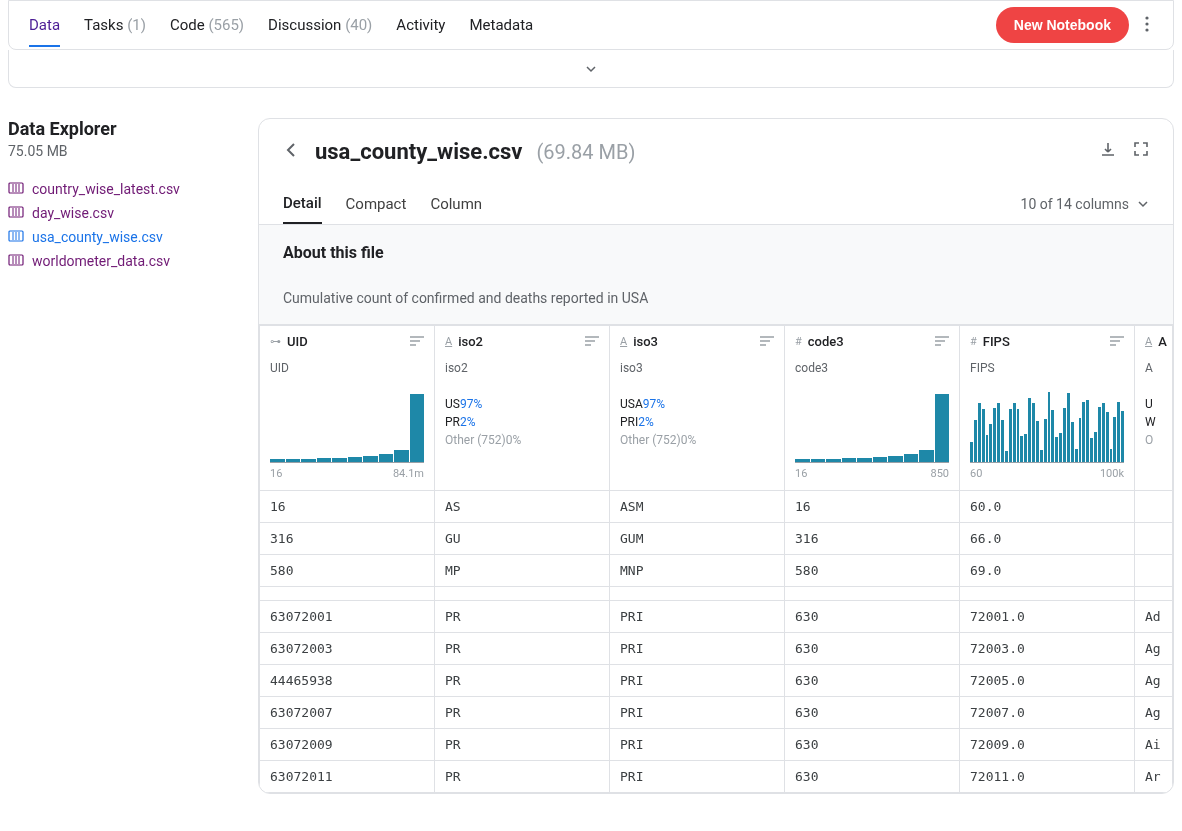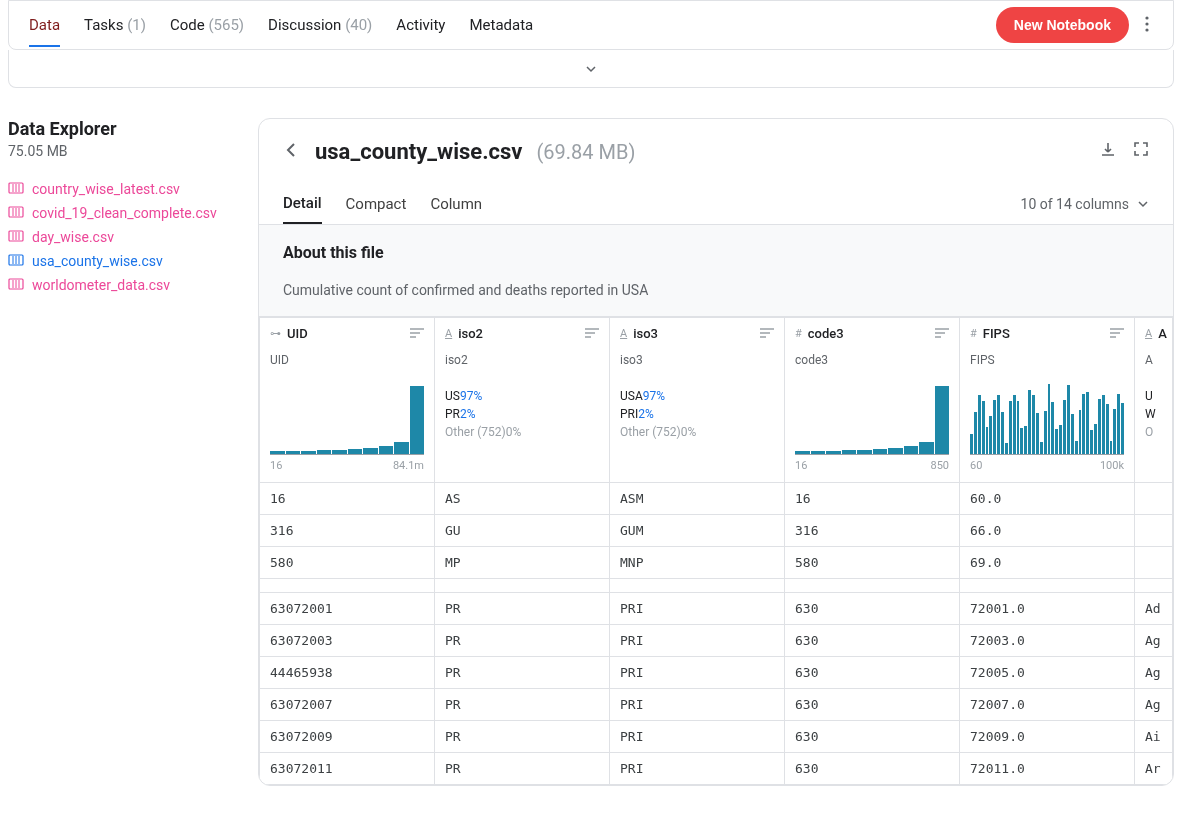--- a/index.html
+++ b/index.html
@@ -1,47 +1,47 @@
 <!DOCTYPE html>
 <html><head>
 <meta charset="utf-8">
 <style>
 * { margin: 0; padding: 0; box-sizing: border-box; }
 body { font-family: -apple-system, BlinkMacSystemFont, "Segoe UI", Roboto, sans-serif; font-size: 14px; color: #202124; background: #fff; }
 .topbar { display: flex; align-items: center; border: 1px solid #dfe1e5; border-radius: 0 0 8px 8px; margin: 0 8px; height: 50px; padding: 0 20px; }
 .tabs { display: flex; gap: 24px; flex: 1; }
 .tab { cursor: pointer; font-size: 15px; color: #202124; padding: 12px 0; position: relative; }
-.tab.active { color: #7f1d1d; }
+.tab.active { color: #4c1d95; }
 .tab.active::after { content: ""; position: absolute; left: 0; right: 0; bottom: -1px; height: 2px; background: #1a73e8; }
 .tab .count { color: #9aa0a6; }
 .topbar-actions { display: flex; align-items: center; gap: 12px; }
 .btn-outline { border: 1px solid #dadce0; background: #fff; border-radius: 20px; padding: 8px 18px; font-size: 14px; font-weight: 600; cursor: pointer; }
 .btn-primary { border: none; background: #ef4444; color: #fff; border-radius: 20px; padding: 10px 18px; font-size: 14px; font-weight: 600; cursor: pointer; }
 .kebab { cursor: pointer; padding: 4px; }
 .collapse-bar { border: 1px solid #dfe1e5; border-top: none; border-radius: 0 0 8px 8px; margin: 0 8px; height: 38px; display: flex; align-items: center; justify-content: center; color: #5f6368; cursor: pointer; }
 .layout { display: flex; margin-top: 30px; padding: 0 8px; gap: 20px; }
 .sidebar { width: 230px; flex-shrink: 0; }
 .sidebar h2 { font-size: 18px; font-weight: 700; margin-bottom: 4px; }
 .sidebar .size { color: #5f6368; font-size: 14px; margin-bottom: 18px; }
 .file-list { list-style: none; }
-.file-item { display: flex; align-items: center; gap: 8px; padding: 4px 0; cursor: pointer; font-size: 14px; color: #ec4899; }
+.file-item { display: flex; align-items: center; gap: 8px; padding: 4px 0; cursor: pointer; font-size: 14px; color: #701a75; }
 .file-item.active { color: #1a73e8; }
 .file-icon { width: 16px; height: 12px; flex-shrink: 0; }
 .main { flex: 1; border: 1px solid #dfe1e5; border-radius: 12px; overflow: hidden; min-width: 0; }
 .file-header { display: flex; align-items: center; padding: 20px 24px; gap: 14px; }
 .file-title { font-size: 22px; font-weight: 700; }
 .file-size { font-size: 20px; color: #9aa0a6; }
 .file-header-actions { margin-left: auto; display: flex; gap: 16px; }
 .icon-btn { cursor: pointer; color: #5f6368; }
 .view-tabs { display: flex; align-items: center; padding: 0 24px; border-bottom: 1px solid #dfe1e5; }
 .view-tab { padding: 10px 0; margin-right: 24px; cursor: pointer; color: #404040; font-size: 15px; }
 .view-tab.active { color: #202124; font-weight: 500; border-bottom: 2px solid #202124; }
 .col-info { margin-left: auto; display: flex; align-items: center; gap: 8px; color: #5f6368; cursor: pointer; font-size: 14px; }
 .about { background: #f8f9fa; padding: 18px 24px; border-bottom: 1px solid #dfe1e5; }
-.about h3 { font-size: 16px; font-weight: 700; margin-bottom: 20px; }
+.about h3 { font-size: 16px; font-weight: 700; margin-bottom: 28px; }
 .about p { color: #5f6368; font-size: 14px; }
 .table-wrap { overflow-x: auto; }
 table { border-collapse: collapse; width: 100%; table-layout: fixed; }
 th, td { border: 1px solid #dfe1e5; text-align: left; font-size: 13px; }
 th { font-weight: 400; padding: 0; vertical-align: top; width: 175px; }
 td { padding: 8px 10px; font-family: ui-monospace, Menlo, Consolas, monospace; color: #3c4043; }
 .col-head-top { display: flex; align-items: center; padding: 8px 10px; gap: 6px; }
 .col-name { font-weight: 500; color: #202124; }
 .sort-icon { margin-left: auto; color: #9aa0a6; cursor: pointer; }
 .col-desc { padding: 4px 10px 10px; color: #5f6368; font-size: 12px; }
@@ -94,29 +94,20 @@
     <div class="size">75.05 MB</div>
     <ul class="file-list">
         <li class="file-item">
           <span><svg class="file-icon" viewBox="0 0 16 12">
               <rect x="1" y="1" width="14" height="10" rx="1" fill="none" stroke="currentColor" stroke-width="1.2"></rect>
               <line x1="5" y1="2" x2="5" y2="10" stroke="currentColor"></line>
               <line x1="8" y1="2" x2="8" y2="10" stroke="currentColor"></line>
               <line x1="11" y1="2" x2="11" y2="10" stroke="currentColor"></line>
             </svg></span>
           <span>country_wise_latest.csv</span>
-        </li>
-        <li class="file-item">
-          <span><svg class="file-icon" viewBox="0 0 16 12">
-              <rect x="1" y="1" width="14" height="10" rx="1" fill="none" stroke="currentColor" stroke-width="1.2"></rect>
-              <line x1="5" y1="2" x2="5" y2="10" stroke="currentColor"></line>
-              <line x1="8" y1="2" x2="8" y2="10" stroke="currentColor"></line>
-              <line x1="11" y1="2" x2="11" y2="10" stroke="currentColor"></line>
-            </svg></span>
-          <span>covid_19_clean_complete.csv</span>
         </li>
         <li class="file-item">
           <span><svg class="file-icon" viewBox="0 0 16 12">
               <rect x="1" y="1" width="14" height="10" rx="1" fill="none" stroke="currentColor" stroke-width="1.2"></rect>
               <line x1="5" y1="2" x2="5" y2="10" stroke="currentColor"></line>
               <line x1="8" y1="2" x2="8" y2="10" stroke="currentColor"></line>
               <line x1="11" y1="2" x2="11" y2="10" stroke="currentColor"></line>
             </svg></span>
           <span>day_wise.csv</span>
         </li>

